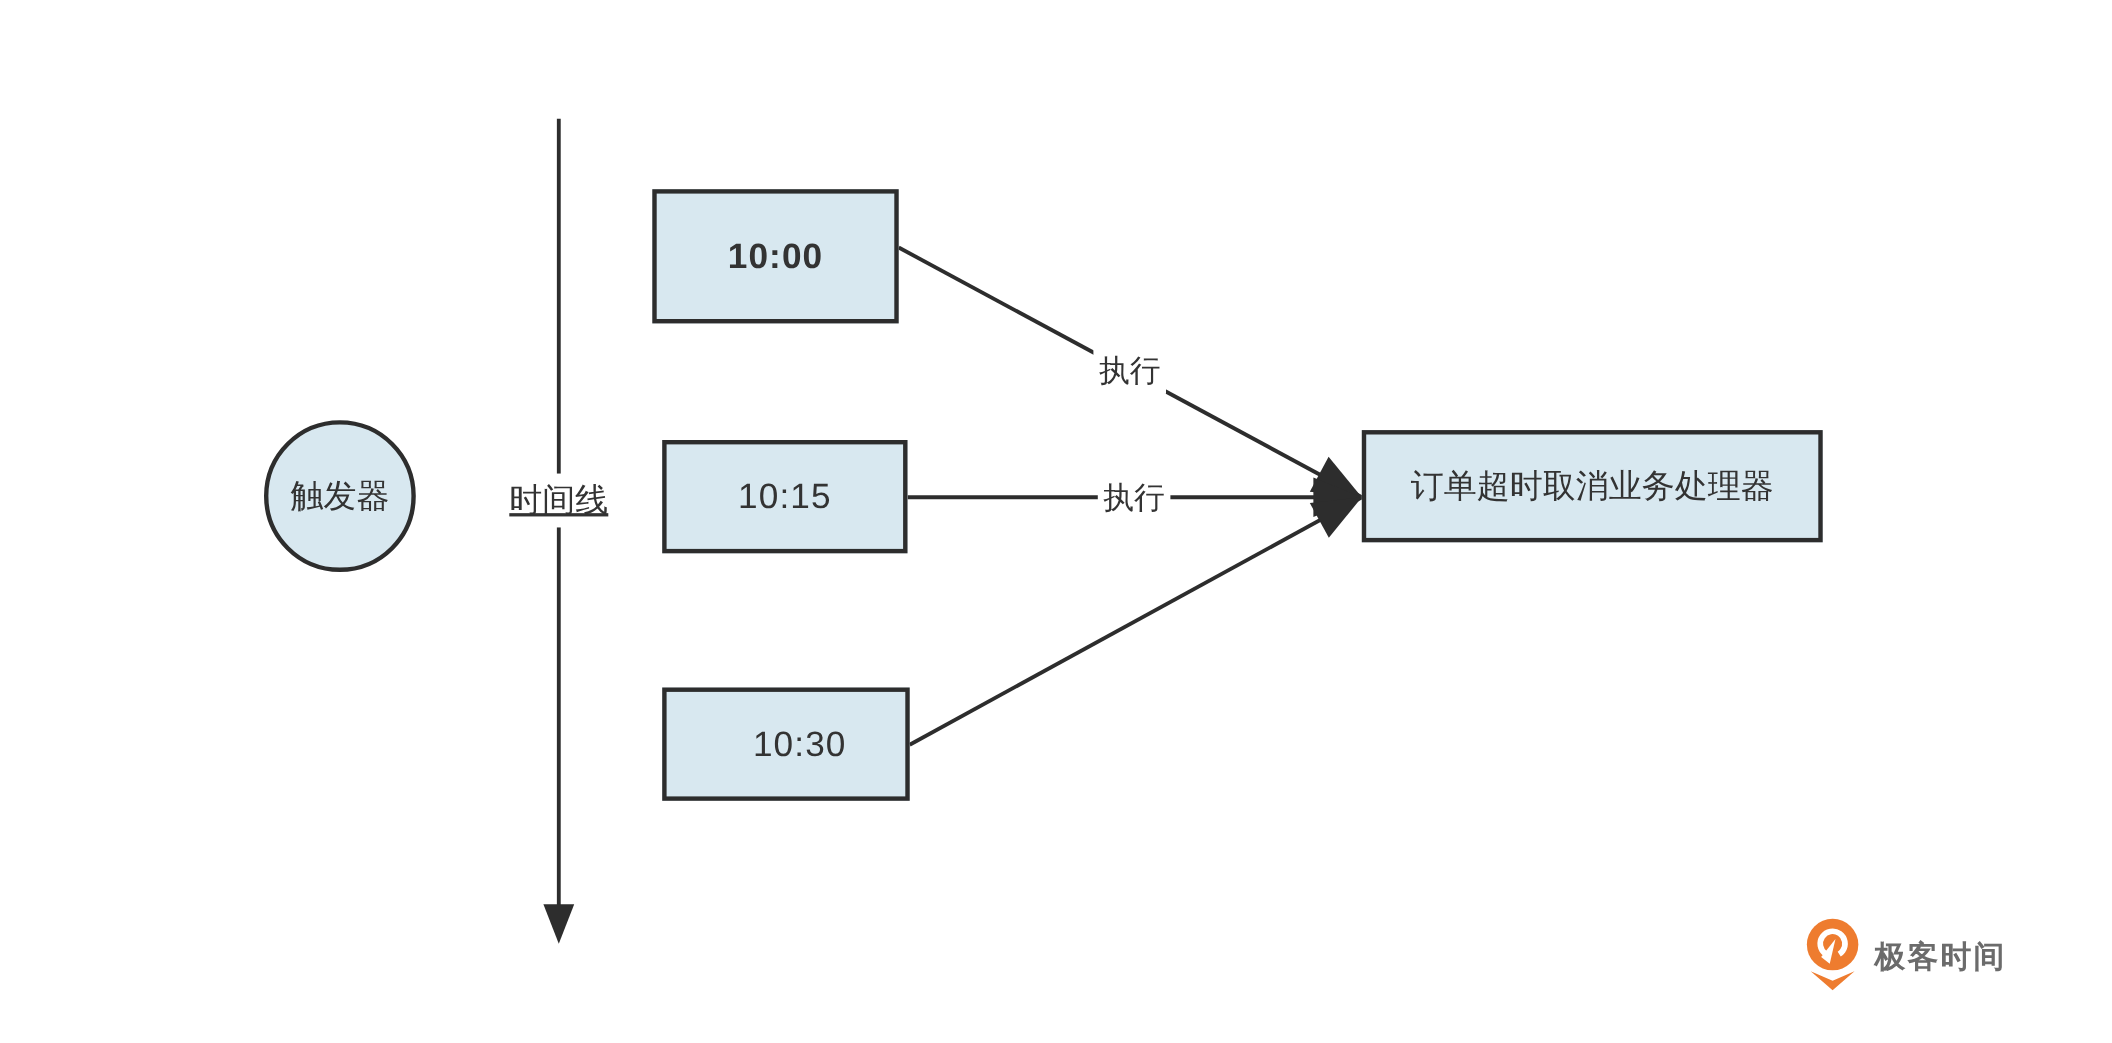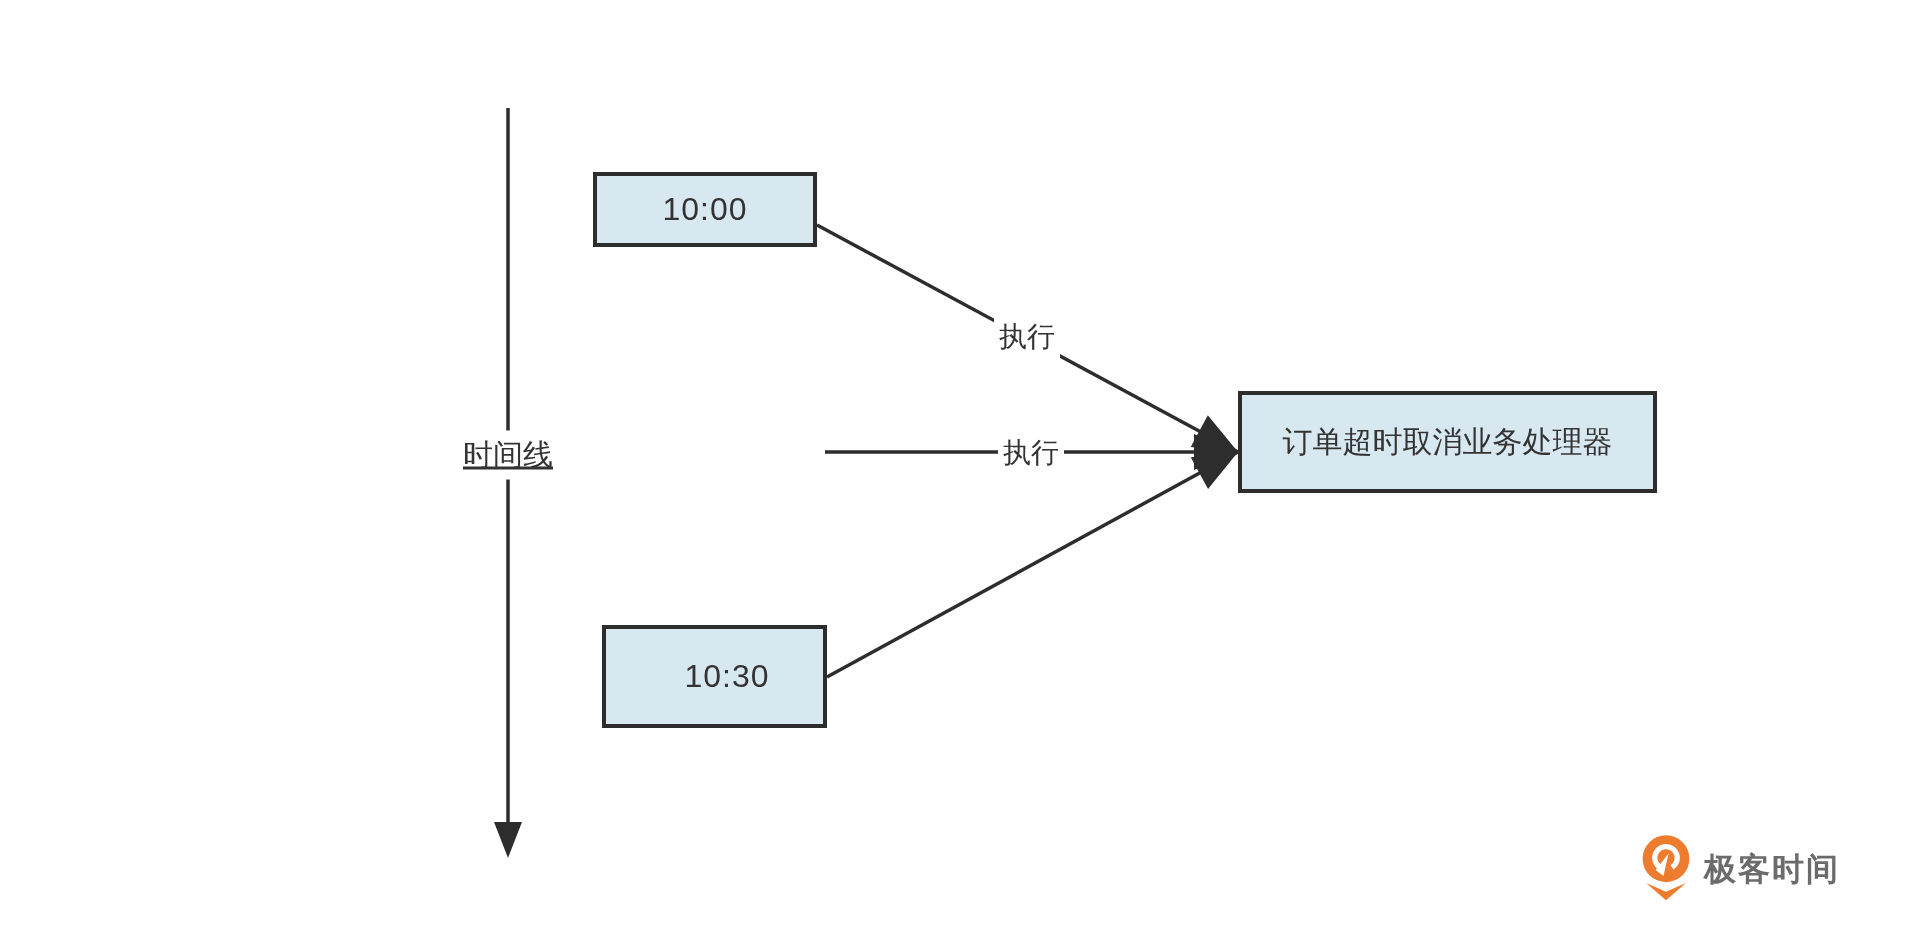--- a/index.html
+++ b/index.html
@@ -69,21 +69,21 @@
   #logo {
     position: absolute;
     left: 1640px;
     top: 834px;
     height: 72px;
     display: flex;
     align-items: center;
   }
   #logo-text {
     margin-left: 12px;
-    font-size: 32px;
+    font-size: 28px;
     font-weight: bold;
     color: var(--logo-text-color, #6b6b6b);
     letter-spacing: 2px;
   }
 </style>
 </head>
 <body>
 
 <div id="canvas">
 
@@ -97,25 +97,31 @@
     <line x1="508" y1="108" x2="508" y2="824" class="edge-line"></line>
     <polygon points="494,822 522,822 508,858" class="arrow-fill"></polygon>
 
     <line x1="817" y1="225" x2="1238" y2="452" class="edge-line" marker-end="url(#arrowhead)"></line>
 
     <line x1="825" y1="452" x2="1238" y2="452" class="edge-line" marker-end="url(#arrowhead)"></line>
 
     <line x1="827" y1="677" x2="1238" y2="452" class="edge-line" marker-end="url(#arrowhead)"></line>
   </svg>
 
+  <div class="node circle" style="left:240px; top:382px; width:138px; height:138px;">
+    <span>触发器</span>
+  </div>
 
   <div class="float-label timeline-label" style="left:508px; top:455px;">时间线</div>
 
-  <div class="node" style="left:593px; top:172px; width:224px; height:75px;">
+  <div class="node" style="left:593px; top:172px; width:224px; height:122px;font-weight:bold;">
     <span class="timer-label">10:00</span>
+  </div>
+  <div class="node" style="left:602px; top:400px; width:223px; height:103px;">
+    <span class="timer-label">10:15</span>
   </div>
   <div class="node" style="left:602px; top:625px; width:225px; height:103px;padding-left:25px;">
     <span class="timer-label">10:30</span>
   </div>
 
   <div class="node" style="left:1238px; top:391px; width:419px; height:102px;">
     <span>订单超时取消业务处理器</span>
   </div>
 
   <div class="float-label edge-label" style="left:1027px; top:337px;">执行</div>

